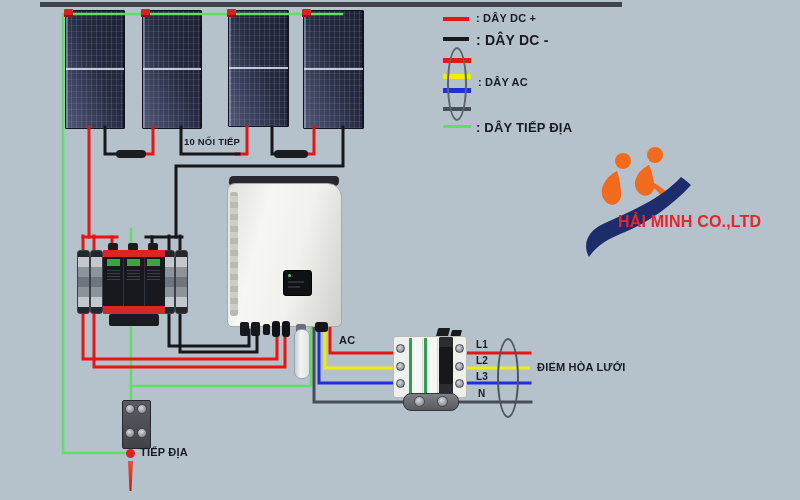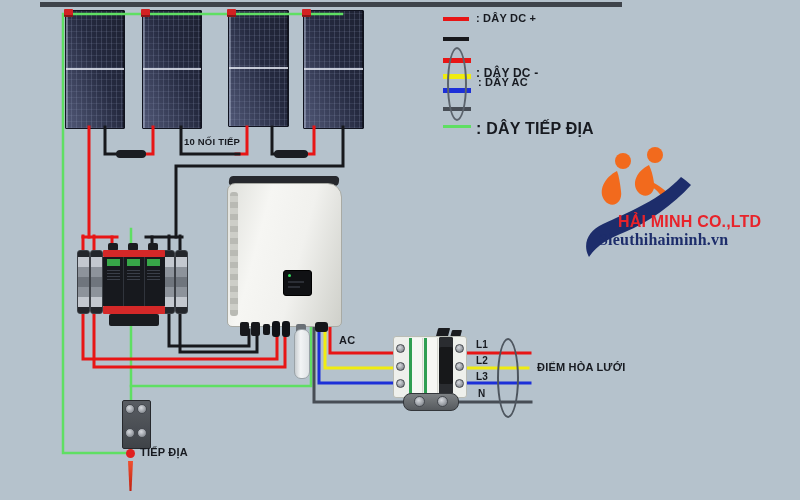--- a/index.html
+++ b/index.html
@@ -153,34 +153,33 @@
   <div class="lbl" style="left:476px;top:339px;font-size:10px;">L1</div>
   <div class="lbl" style="left:476px;top:355px;font-size:10px;">L2</div>
   <div class="lbl" style="left:476px;top:371px;font-size:10px;">L3</div>
   <div class="lbl" style="left:478px;top:388px;font-size:10px;">N</div>
   <div class="oval" style="left:497px;top:338px;width:18px;height:76px;"></div>
   <div class="lbl" style="left:537px;top:361px;font-size:11px;">ĐIỂM HÒA LƯỚI</div>
 
   <div class="sw" style="left: 443px; top: 17px; width: 26px; height: 4px; background-color: rgb(232, 21, 21);"></div>
   <div class="lbl" style="left:476px;top:12px;font-size:11px;">: DÂY DC +</div>
   <div class="sw" style="left: 443px; top: 37px; width: 26px; height: 4px; background-color: rgb(23, 24, 28);"></div>
-  <div class="lbl" style="left:476px;top:32px;font-size:12px;margin-top:34px;">: DÂY DC -</div>
+  <div class="lbl" style="left:476px;top:32px;font-size:14px;">: DÂY DC -</div>
   <div class="sw" style="left: 443px; top: 58px; width: 28px; height: 5px; background-color: rgb(232, 21, 21);"></div>
   <div class="sw" style="left: 443px; top: 74px; width: 28px; height: 5px; background-color: rgb(240, 236, 16);"></div>
   <div class="sw" style="left: 443px; top: 88px; width: 28px; height: 5px; background-color: rgb(28, 47, 216);"></div>
   <div class="sw" style="left: 443px; top: 107px; width: 28px; height: 4px; background-color: rgb(71, 77, 85);"></div>
   <div class="oval" style="left:447px;top:47px;width:16px;height:70px;border-color:#5b636c;"></div>
   <div class="lbl" style="left:478px;top:76px;font-size:11px;">: DÂY AC</div>
   <div class="sw" style="left: 443px; top: 125px; width: 28px; height: 3px; background-color: rgb(95, 223, 99);"></div>
-  <div class="lbl" style="left:476px;top:120px;font-size:16px;">: DÂY TIẾP ĐỊA</div>
+  <div class="lbl" style="left:476px;top:120px;font-size:13px;">: DÂY TIẾP ĐỊA</div>
 
   <svg class="abs" style="left:575px;top:147px;" width="190" height="135" viewBox="0 0 190 135">
     <circle cx="48" cy="14" r="8" fill="#f26a1d"></circle>
     <path d="M42,24 C30,30 22,44 30,54 C37,62 48,56 46,44 C45,36 44,29 42,24 Z" fill="#f26a1d"></path>
     <circle cx="80" cy="8" r="8" fill="#f26a1d"></circle>
     <path d="M74,18 C62,24 56,36 63,45 C70,53 81,47 79,36 C78,28 76,22 74,18 Z" fill="#f26a1d"></path>
     <path d="M79,36 C86,40 94,46 99,52 L92,57 C87,49 82,43 77,40 Z" fill="#f26a1d"></path>
     <path d="M116,38 C98,58 72,76 50,85 C33,92 22,98 14,110 C7,97 13,84 28,77 C54,65 86,52 106,30 C110,33 113,35 116,38 Z" fill="#1d2d6b"></path>
   </svg>
   <div class="lbl" style="left:618px;top:213px;font-size:16px;color:var(--logo-red,#e8232a);">HẢI MINH CO.,LTD</div>
-  <div class="lbl" style="left:599px;top:231px;font-size:16px;color:var(--logo-navy,#1d2d6b);font-family:'Liberation Serif',serif;">Sieuthihaiminh.vn</div>
 
 </div>
 
 </body></html>

